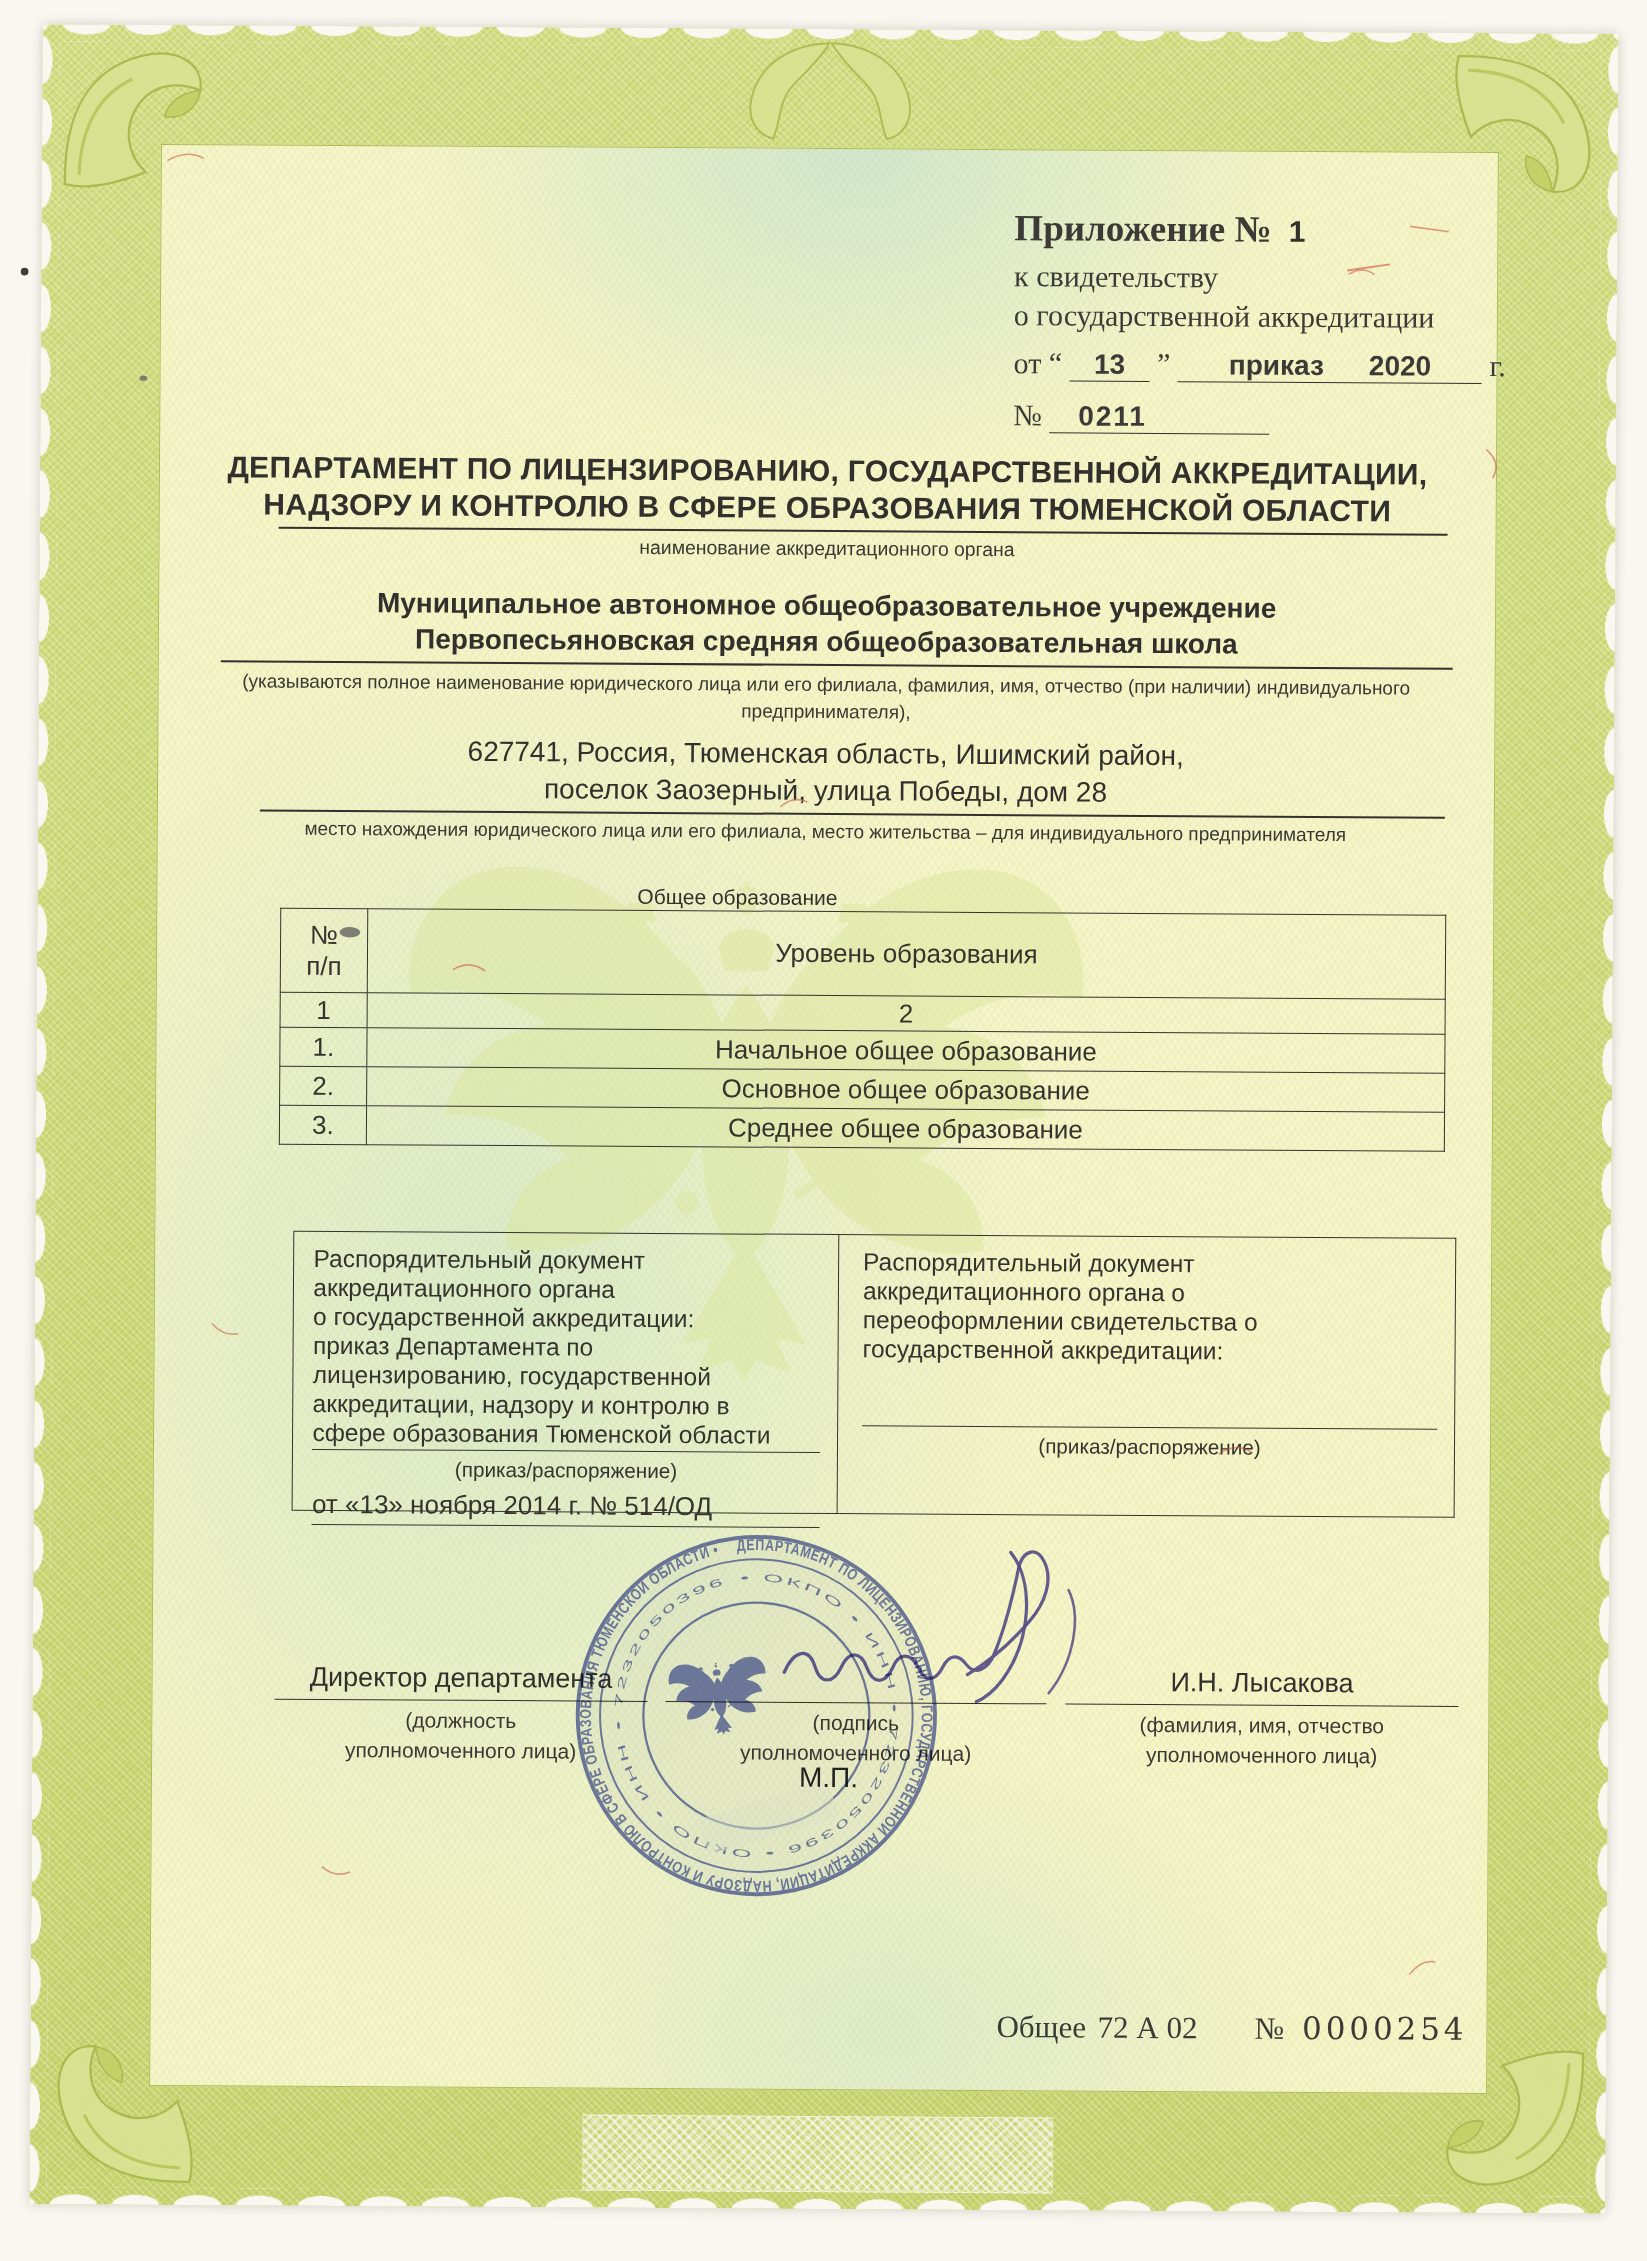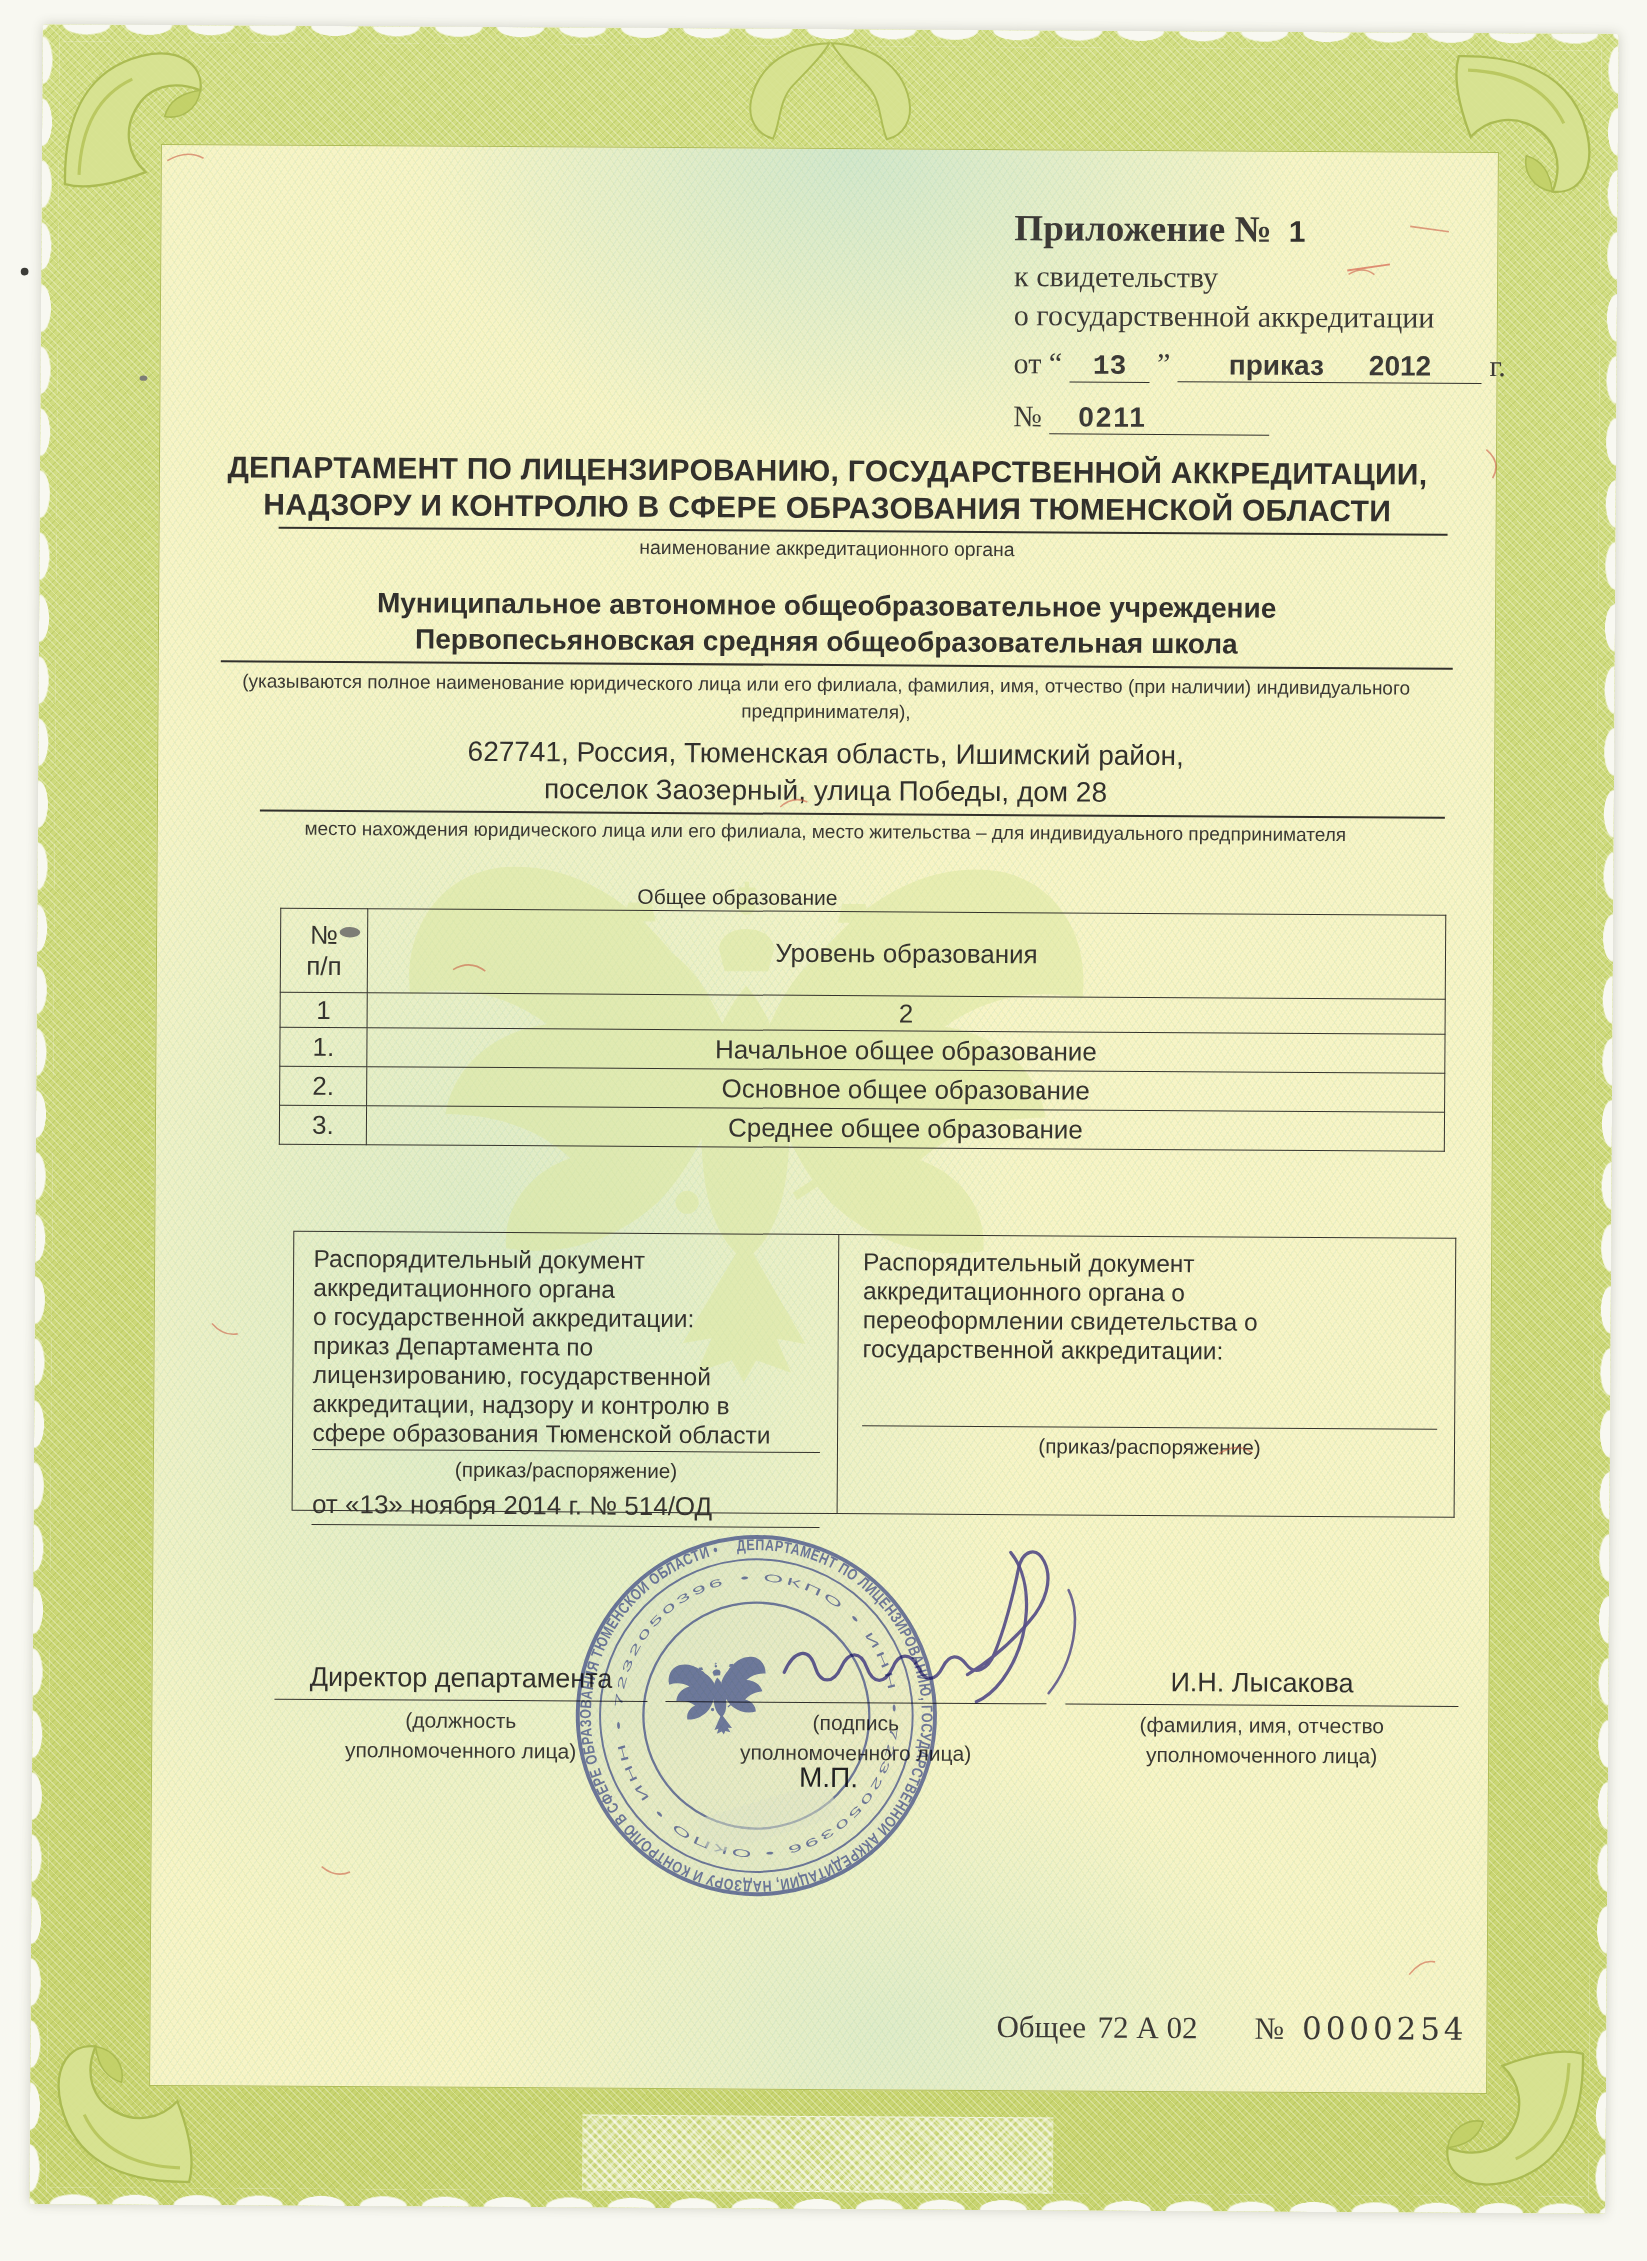--- a/index.html
+++ b/index.html
@@ -57,21 +57,21 @@
 
   
   .appendix{left:1009px;top:205px;width:497px;font-family:"Liberation Serif",serif;color:#3c3a36;}
   .appendix .l1{font-size:37px;font-weight:bold;}
   .appendix .l1 .num{font-family:"Liberation Sans",sans-serif;font-size:30px;margin-left:17px;font-weight:bold;color:#33312d;}
   .appendix .l2{font-size:30px;margin-top:10.3px;}
   .appendix .l3{font-size:30px;margin-top:5.2px;}
   .appendix .l4{font-size:30px;margin-top:14px;white-space:nowrap;}
   .appendix .l5{font-size:30px;margin-top:17px;}
   .fill{display:inline-block;border-bottom:1.9px solid var(--ink);font-family:"Liberation Sans",sans-serif;font-weight:bold;font-size:28px;text-align:center;}
-  .fill-day{width:80px;font-family:Liberation Mono, monospace;}
+  .fill-day{width:80px;}
   .fill-monthyear{width:304px;}
   .fill-monthyear .year{margin-left:45px;}
   .fill-no{width:220px;text-align:left;padding-left:29px;letter-spacing:1.9px;}
 
   .authority{left:97px;top:452px;width:1453px;font-size:30px;font-weight:bold;line-height:37px;letter-spacing:0.3px;}
   .small-cap{font-size:19.4px;font-weight:normal;color:#3a3833;}
 
   .orgname{left:97px;top:588px;width:1453px;font-size:28px;font-weight:bold;line-height:36px;}
   .org-cap{left:97px;width:1453px;font-size:19px;color:#3a3833;}
 
@@ -193,21 +193,21 @@
 
     <div class="abs appendix">
       <div class="l1"><span>Приложение №</span><span class="num">1</span></div>
       <div class="l2">к свидетельству</div>
       <div class="l3">о государственной аккредитации</div>
       <div class="l4">
         <span>от</span>
         <span>“</span>
         <span class="fill fill-day">13</span>
         <span>”</span>
-        <span class="fill fill-monthyear"><span>приказ</span><span class="year">2012</span></span>
+        <span class="fill fill-monthyear"><span>приказ</span><span class="year">2020</span></span>
         <span>г.</span>
       </div>
       <div class="l5">
         <span>№</span>
         <span class="fill fill-no">0211</span>
       </div>
     </div>
 
     <div class="abs authority center">
       <div>ДЕПАРТАМЕНТ ПО ЛИЦЕНЗИРОВАНИЮ, ГОСУДАРСТВЕННОЙ АККРЕДИТАЦИИ,</div>

